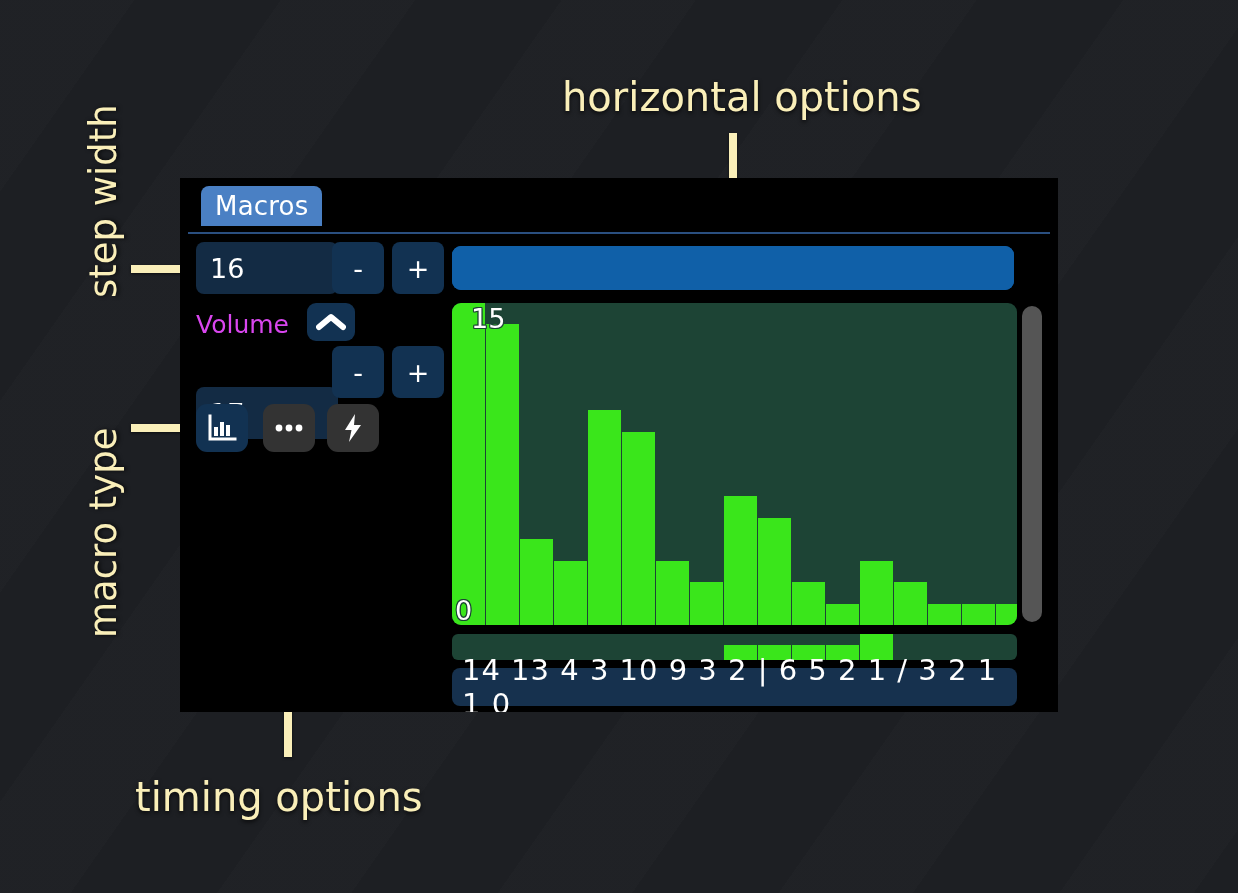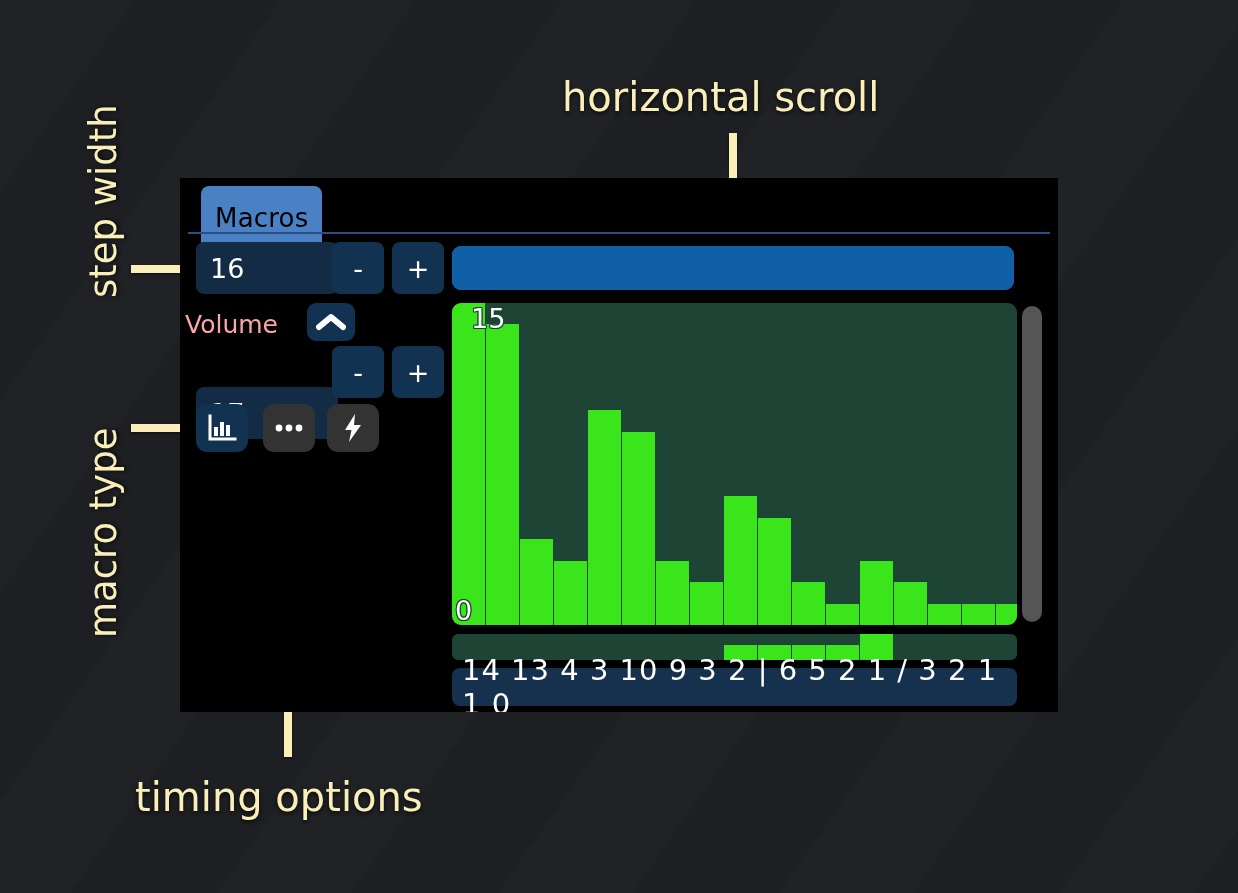--- a/index.html
+++ b/index.html
@@ -48,25 +48,25 @@
     overflow:hidden;
   }
 
   
   #tabstrip{
     position:absolute;left:0;top:0;width:878px;height:56px;
   }
   #tab-macros{
     position:absolute;left:21px;top:8px;
     height:40px;
-    padding:12px 14px;
+    padding:0 14px;
     display:flex;align-items:center;
     background:#4a80c4;
     border-radius:8px 8px 0 0;
-    color:#000000;
+    color:#ffffff;
     font-size:26px;
     letter-spacing:.2px;
   }
   #tab-underline{
     position:absolute;left:8px;top:54px;width:862px;height:2px;
     background:#2a4f80;
   }
 
   
   .field{
@@ -85,22 +85,22 @@
   .stepbtn{
     width:52px;height:52px;
     background:#123252;
     border-radius:8px;
     justify-content:center;
     font-size:27px;
     color:#ffffff;
   }
 
   #volume-label{
-    position:absolute;left:5px;top:130px;
-    color:#fca5a5;font-size:25px;
+    position:absolute;left:16px;top:130px;
+    color:#d946ef;font-size:25px;
     line-height:34px;
   }
   #volume-collapse{
     position:absolute;left:127px;top:125px;
     width:48px;height:38px;
     background:#123252;border-radius:9px;
     display:flex;align-items:center;justify-content:center;
   }
 
   .iconbtn{
@@ -181,21 +181,21 @@
 <body>
 
 <div id="backdrop"></div>
 
 <div class="anno vert" style="left:82px;top:298px;font-size:37px;">step width</div>
 <div class="leader" style="left:131px;top:265px;width:72px;height:8px;"></div>
 
 <div class="anno vert" style="left:82px;top:638px;font-size:37px;">macro type</div>
 <div class="leader" style="left:131px;top:424px;width:72px;height:8px;"></div>
 
-<div class="anno" style="left:562px;top:74px;font-size:40px;">horizontal scroll</div>
+<div class="anno" style="left:562px;top:74px;font-size:40px;">horizontal options</div>
 <div class="leader" style="left:729px;top:133px;width:8px;height:115px;"></div>
 
 <div class="anno" style="left:135px;top:774px;font-size:40px;">timing options</div>
 <div class="leader" style="left:284px;top:457px;width:8px;height:300px;"></div>
 
 <div id="panel">
 
   <div id="tabstrip">
     <div id="tab-macros">
       <span>Macros</span>

